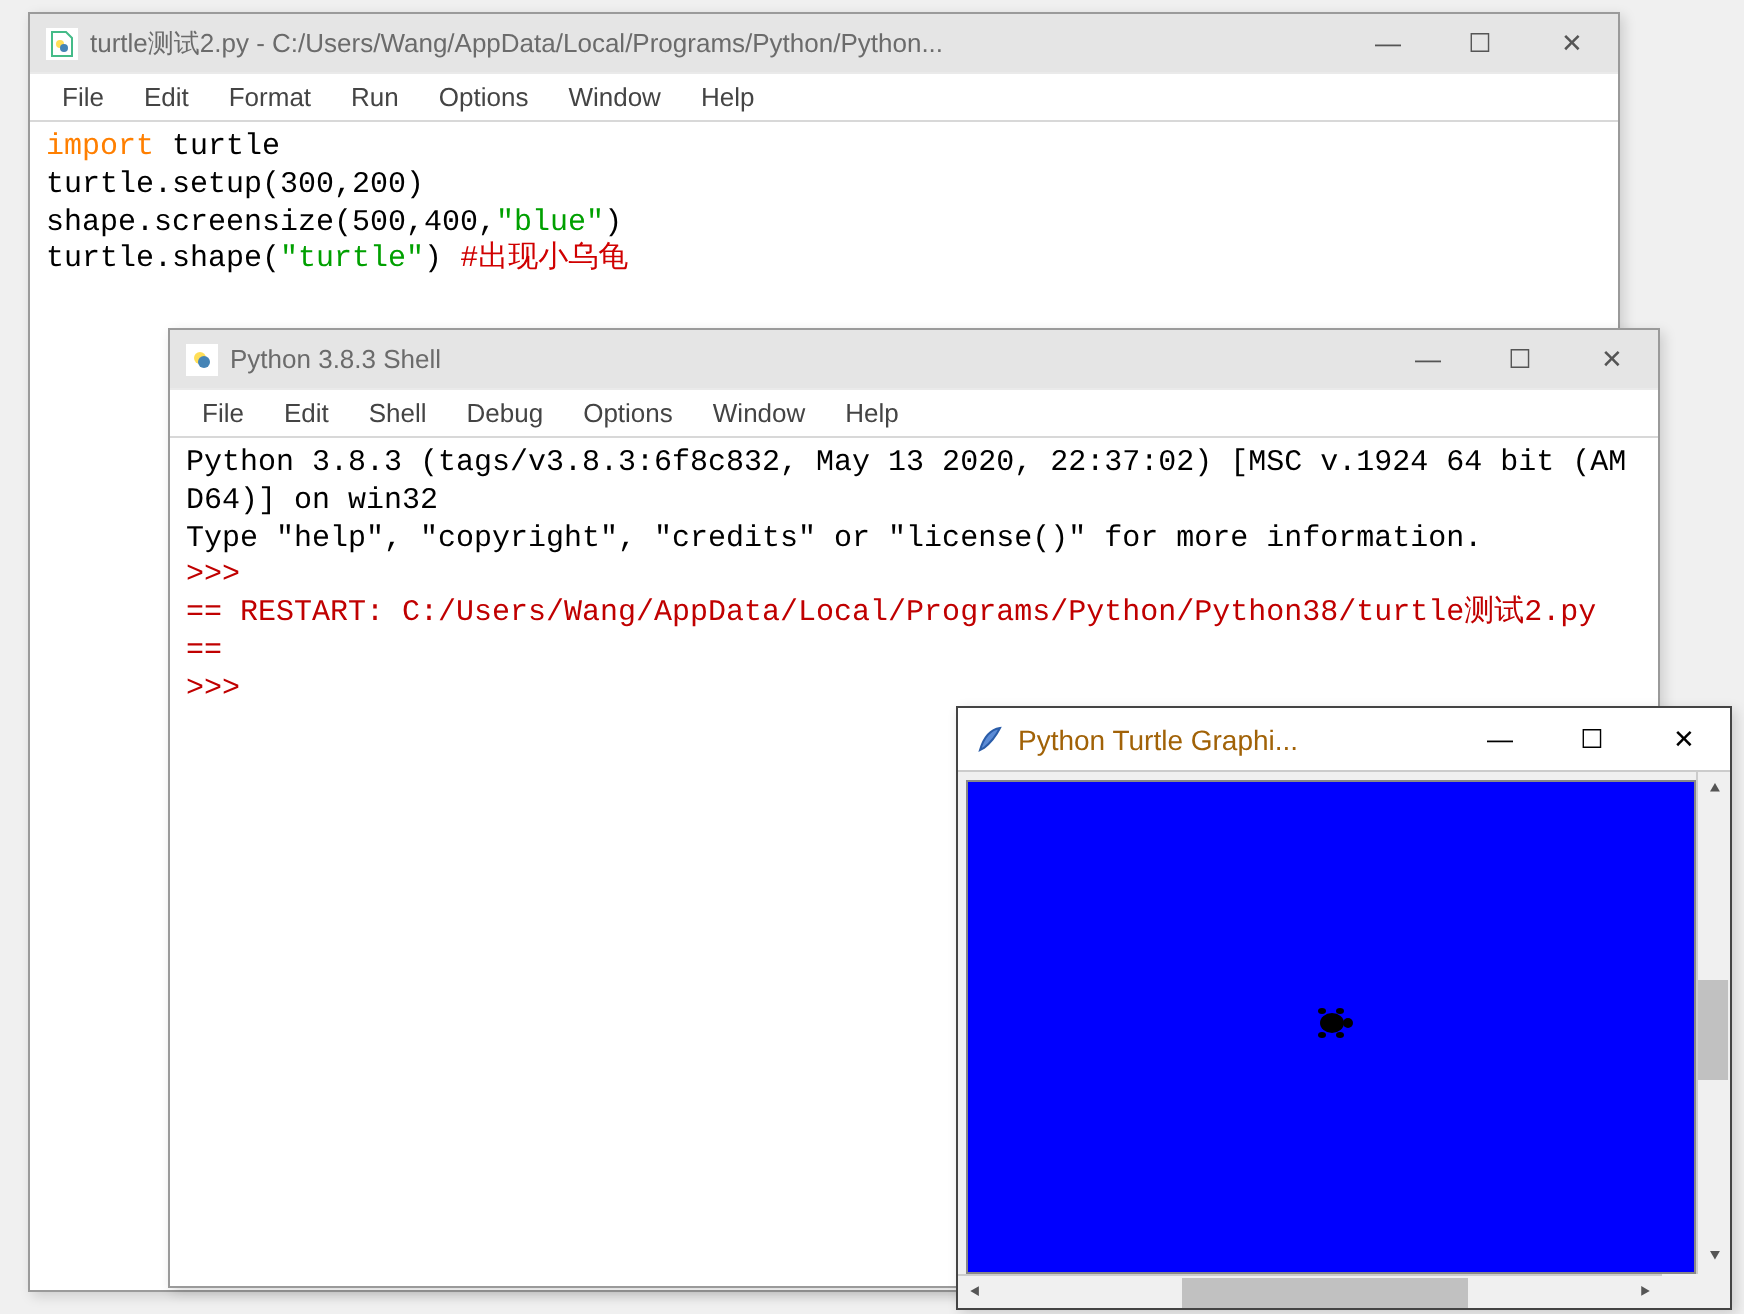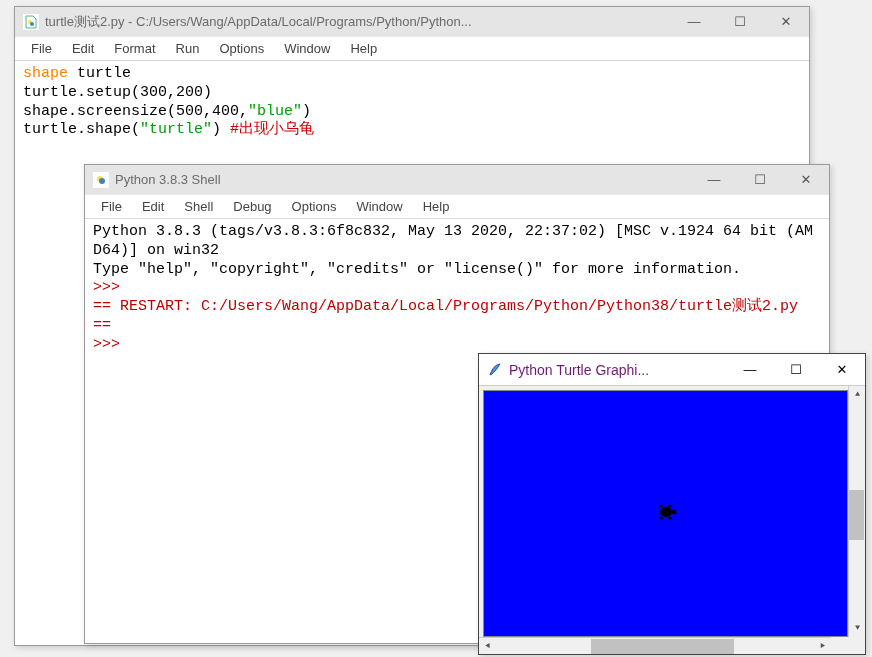--- a/index.html
+++ b/index.html
@@ -45,21 +45,21 @@
     font-size: 15px; line-height: 1.25;
     white-space: pre;
     color:#000;
   }
   .kw-orange { color: #ff7f00; }
   .kw-green  { color: #00a000; }
   .kw-red    { color: #d00000; font-family: Liberation Mono, monospace; }
   .kw-brownred { color: #c00000; }
   
   .turtlewin .titlebar { background:#fff; color:#000; font-weight:400; border-bottom:1px solid #ccc; height:32px;}
-  .turtlewin .titlebar .title { color:#701a75; font-size:14px;}
+  .turtlewin .titlebar .title { color:#a16207; font-size:14px;}
   .turtlewin .winbtn { height:31px;}
   .turtle-content {
     position:relative;
     height: calc(100% - 32px);
     background:#f0f0f0;
     display:flex; flex-direction:column;
   }
   .turtle-main { flex:1; display:flex; }
   .canvas-wrap { flex:1; padding:4px 0 0 4px;}
   .canvas {
@@ -123,21 +123,21 @@
   </div>
   <div class="menubar">
     <span class="menuitem">File</span>
     <span class="menuitem">Edit</span>
     <span class="menuitem">Format</span>
     <span class="menuitem">Run</span>
     <span class="menuitem">Options</span>
     <span class="menuitem">Window</span>
     <span class="menuitem">Help</span>
   </div>
-  <div class="editor-body"><span class="kw-orange">shape</span><span> turtle</span>
+  <div class="editor-body"><span class="kw-orange">import</span><span> turtle</span>
 <span>turtle.setup(300,200)</span>
 <span>shape.screensize(500,400,</span><span class="kw-green">"blue"</span><span>)</span>
 <span>turtle.shape(</span><span class="kw-green">"turtle"</span><span>) </span><span class="kw-red">#出现小乌龟</span></div>
 </div>
 
 <div class="window" style="left:48px; top:164px; width:746px; height:480px;margin-left:36px;">
   <div class="titlebar">
     <span class="icon">
       <svg viewBox="0 0 16 16">
           <rect width="16" height="16" fill="#fff"></rect>

